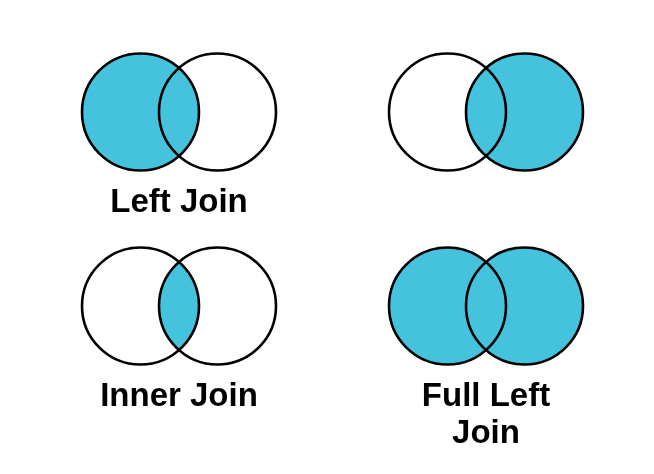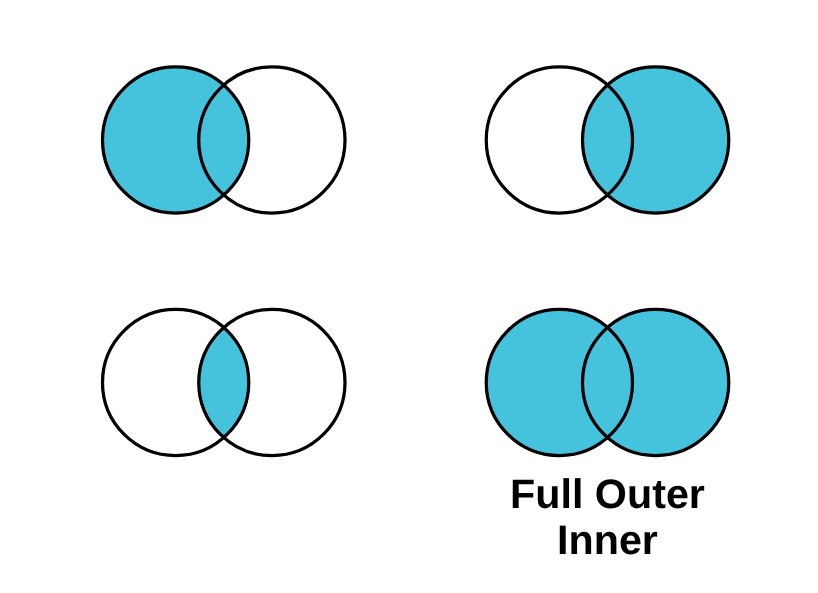--- a/index.html
+++ b/index.html
@@ -51,20 +51,21 @@
       <clipPath id="clip-0">
           <circle cx="167.5" cy="76" r="58.5"></circle>
         </clipPath>
     </defs>
     <circle cx="90.5" cy="76" r="58.5" fill="#45C3DC"></circle>
     <circle cx="167.5" cy="76" r="58.5" fill="#ffffff"></circle>
     <circle cx="90.5" cy="76" r="58.5" clip-path="url(#clip-0)" fill="#45C3DC"></circle>
     <circle class="outline" cx="90.5" cy="76" r="58.5" stroke="#000000"></circle>
     <circle class="outline" cx="167.5" cy="76" r="58.5" stroke="#000000"></circle>
   </svg>
+  <figcaption class="venn-label">Left Join</figcaption>
 </figure>
 
 <figure class="venn-figure" id="fig-right-join">
   <svg class="venn" width="258" height="151" viewBox="0 0 258 151">
     <defs>
       <clipPath id="clip-1">
           <circle cx="167.5" cy="76" r="58.5"></circle>
         </clipPath>
     </defs>
     <circle cx="90.5" cy="76" r="58.5" fill="#ffffff"></circle>
@@ -81,29 +82,30 @@
       <clipPath id="clip-2">
           <circle cx="167.5" cy="76" r="58.5"></circle>
         </clipPath>
     </defs>
     <circle cx="90.5" cy="76" r="58.5" fill="#ffffff"></circle>
     <circle cx="167.5" cy="76" r="58.5" fill="#ffffff"></circle>
     <circle cx="90.5" cy="76" r="58.5" clip-path="url(#clip-2)" fill="#45C3DC"></circle>
     <circle class="outline" cx="90.5" cy="76" r="58.5" stroke="#000000"></circle>
     <circle class="outline" cx="167.5" cy="76" r="58.5" stroke="#000000"></circle>
   </svg>
+  <figcaption class="venn-label">Inner Join</figcaption>
 </figure>
 
 <figure class="venn-figure" id="fig-full-outer-join">
   <svg class="venn" width="258" height="151" viewBox="0 0 258 151">
     <defs>
       <clipPath id="clip-3">
           <circle cx="167.5" cy="76" r="58.5"></circle>
         </clipPath>
     </defs>
     <circle cx="90.5" cy="76" r="58.5" fill="#45C3DC"></circle>
     <circle cx="167.5" cy="76" r="58.5" fill="#45C3DC"></circle>
     <circle cx="90.5" cy="76" r="58.5" clip-path="url(#clip-3)" fill="#45C3DC"></circle>
     <circle class="outline" cx="90.5" cy="76" r="58.5" stroke="#000000"></circle>
     <circle class="outline" cx="167.5" cy="76" r="58.5" stroke="#000000"></circle>
   </svg>
-  <figcaption class="venn-label">Full Outer Inner</figcaption>
+  <figcaption class="venn-label">Full Left Join</figcaption>
 </figure>
 
 </body></html>

